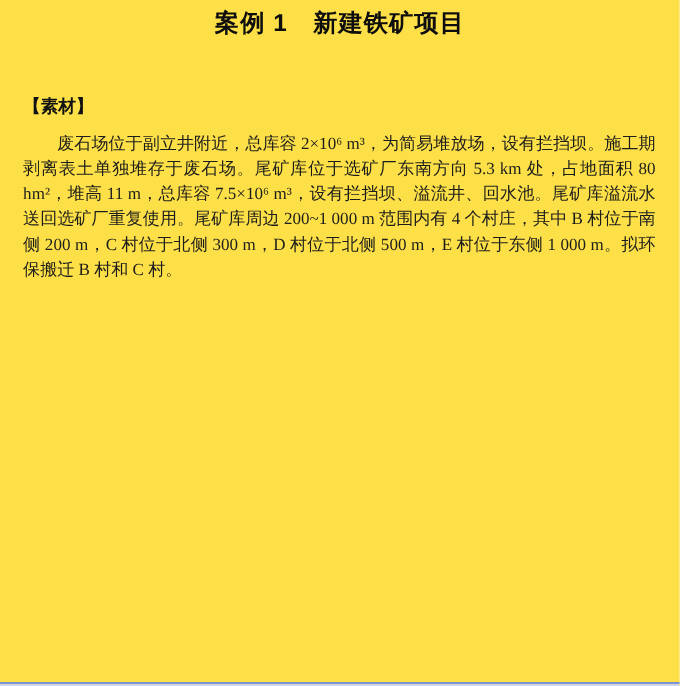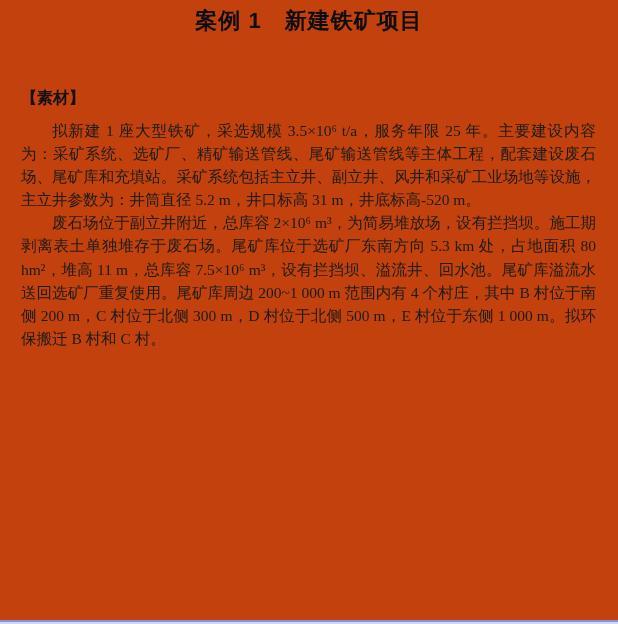--- a/index.html
+++ b/index.html
@@ -4,21 +4,21 @@
 <style>
   html, body {
     margin: 0;
     padding: 0;
     background: #ffffff;
   }
   .page {
     position: relative;
     width: 618px;
     height: 624px;
-    background: #c2410c;
+    background: #fde047;
     overflow: hidden;
     color: #1c1c1c;
     font-family: "Liberation Serif", "DejaVu Serif", serif;
   }
   .title {
     margin: 0;
     padding-top: 6px;
     text-align: center;
     font-family: "Liberation Sans", "DejaVu Sans", sans-serif;
     font-weight: 700;
@@ -61,20 +61,19 @@
     background: #cdd9f2;
   }
 </style>
 </head>
 <body>
 
 <div class="page">
   <h1 class="title">案例 1　新建铁矿项目</h1>
   <div class="section-label">【素材】</div>
   <div class="content">
-    <p>拟新建 1 座大型铁矿，采选规模 3.5×10⁶ t/a，服务年限 25 年。主要建设内容为：采矿系统、选矿厂、精矿输送管线、尾矿输送管线等主体工程，配套建设废石场、尾矿库和充填站。采矿系统包括主立井、副立井、风井和采矿工业场地等设施，主立井参数为：井筒直径 5.2 m，井口标高 31 m，井底标高-520 m。</p>
     <p>废石场位于副立井附近，总库容 2×10⁶ m³，为简易堆放场，设有拦挡坝。施工期剥离表土单独堆存于废石场。尾矿库位于选矿厂东南方向 5.3 km 处，占地面积 80 hm²，堆高 11 m，总库容 7.5×10⁶ m³，设有拦挡坝、溢流井、回水池。尾矿库溢流水送回选矿厂重复使用。尾矿库周边 200~1 000 m 范围内有 4 个村庄，其中 B 村位于南侧 200 m，C 村位于北侧 300 m，D 村位于北侧 500 m，E 村位于东侧 1 000 m。拟环保搬迁 B 村和 C 村。</p>
   </div>
   <div class="bottom-border">
     <div class="bb-top"></div>
     <div class="bb-bottom"></div>
   </div>
 </div>
 
 </body></html>

